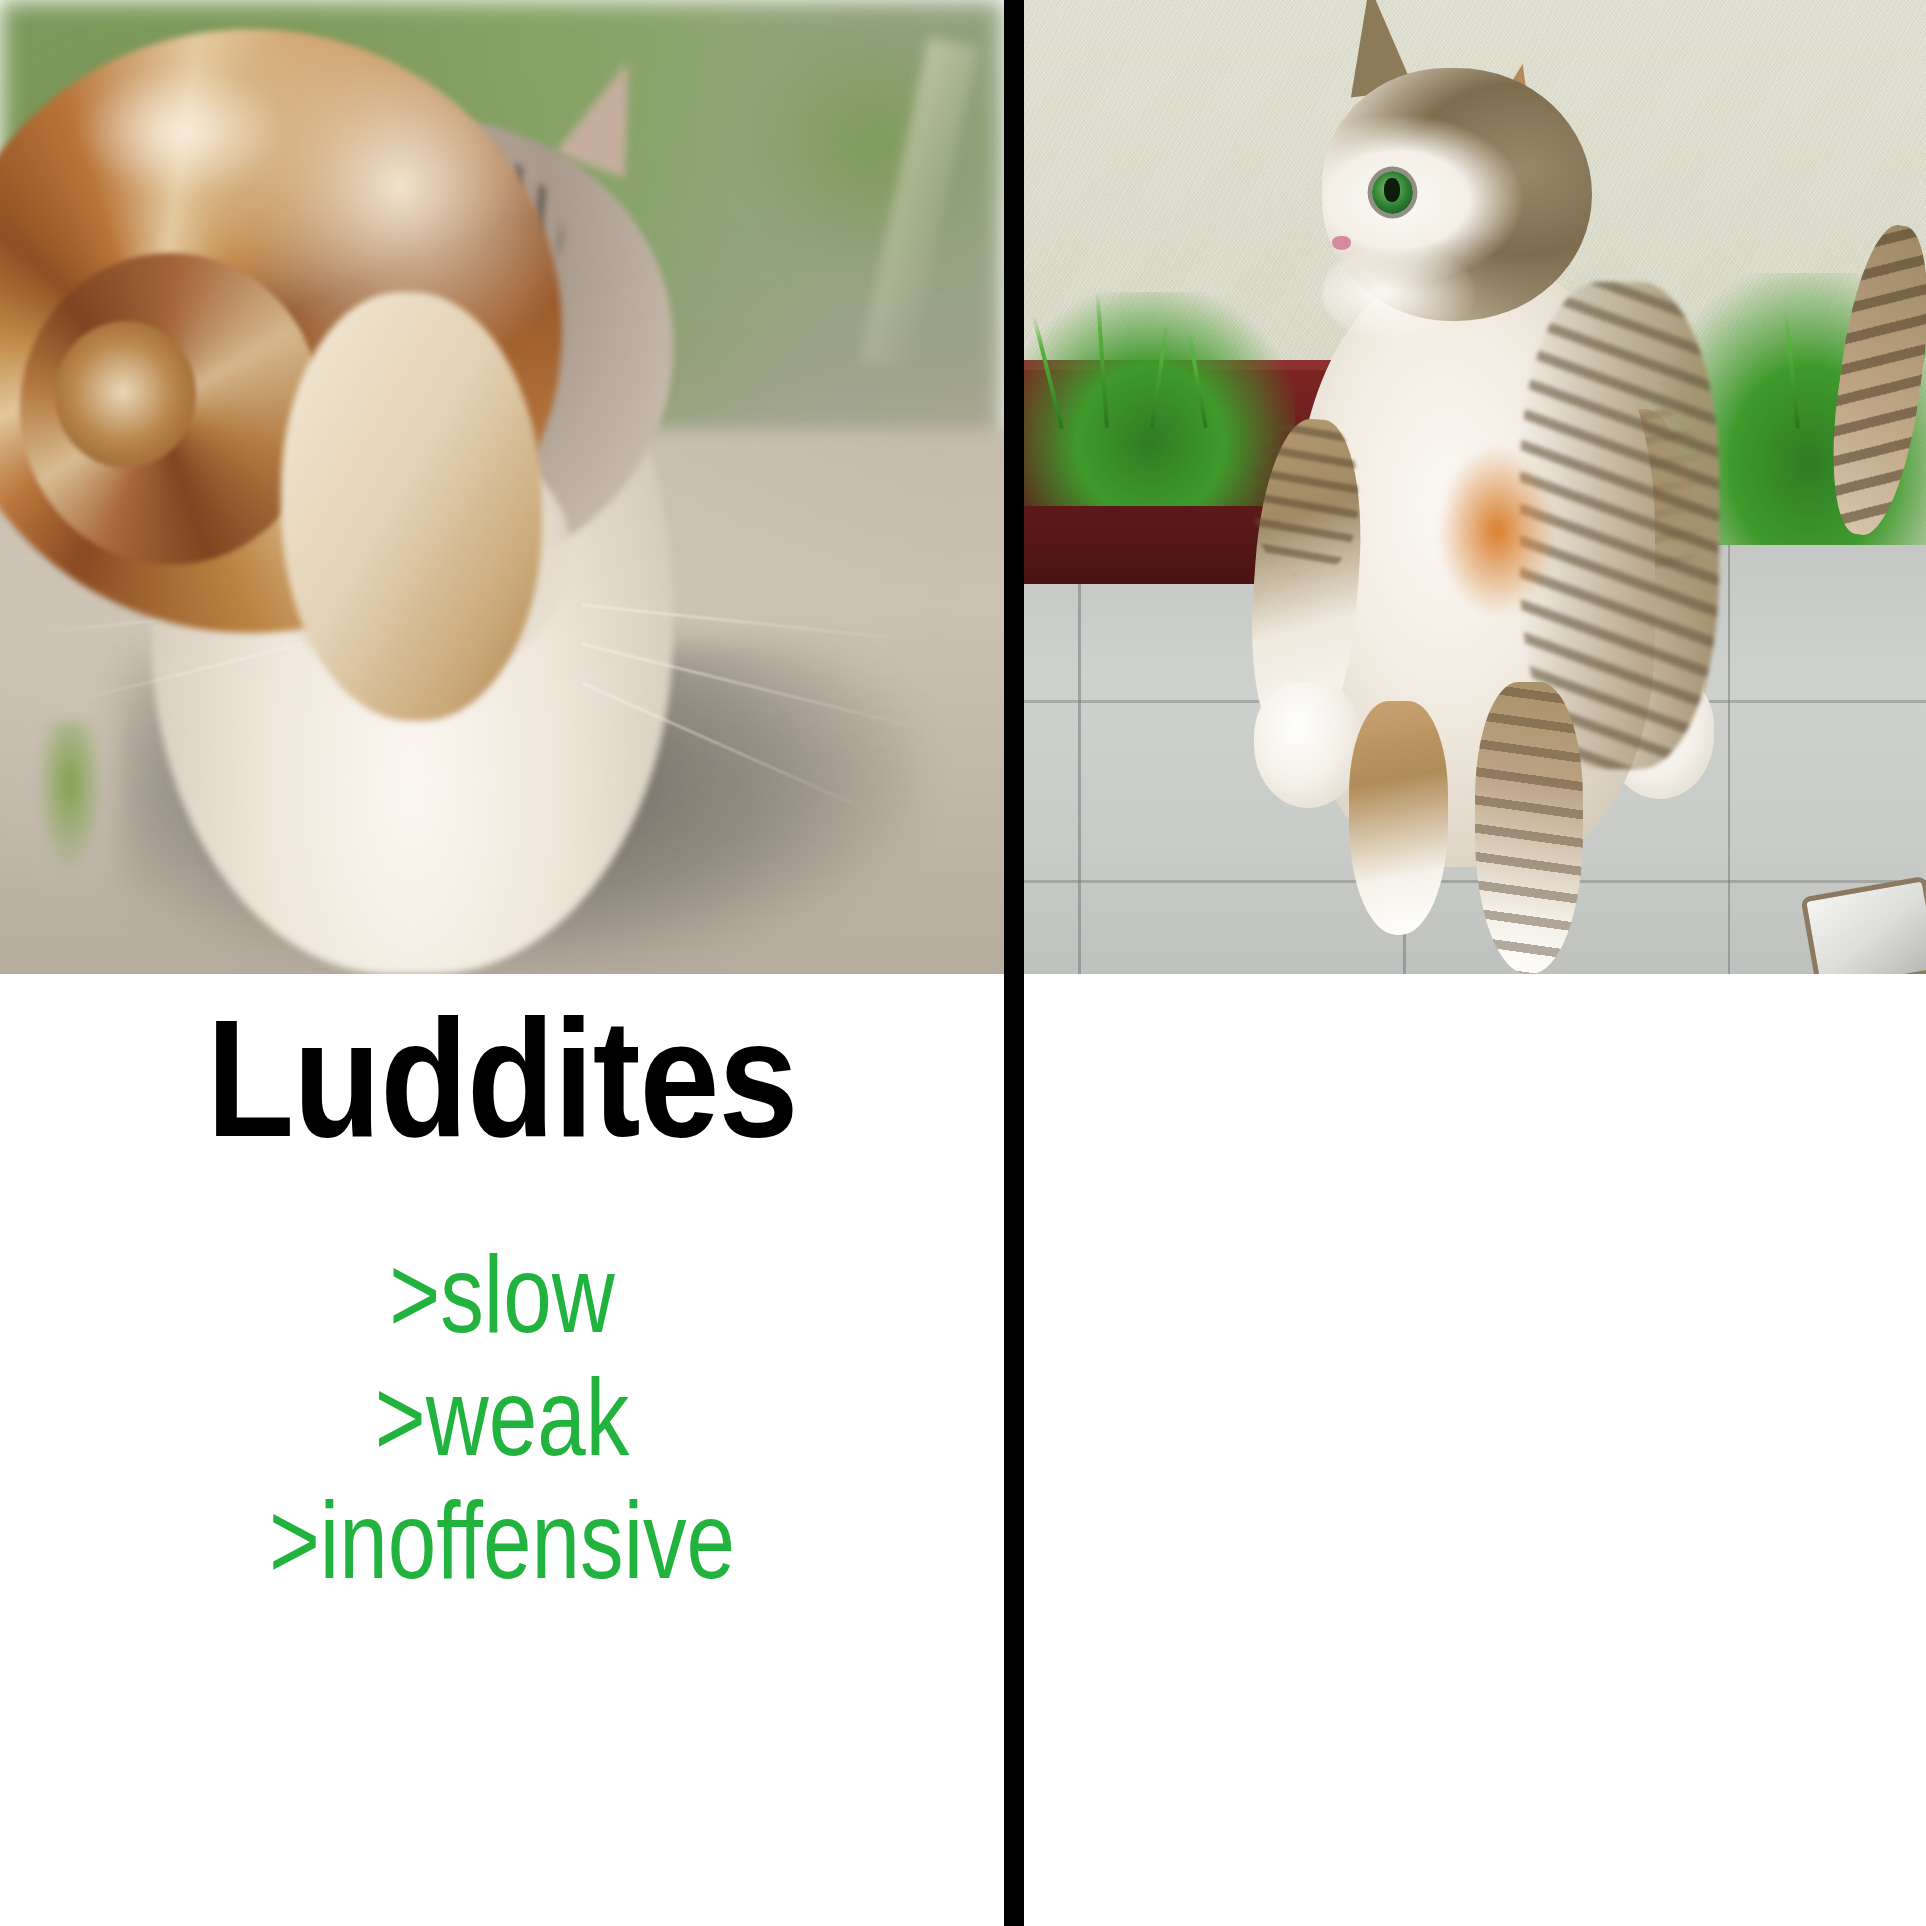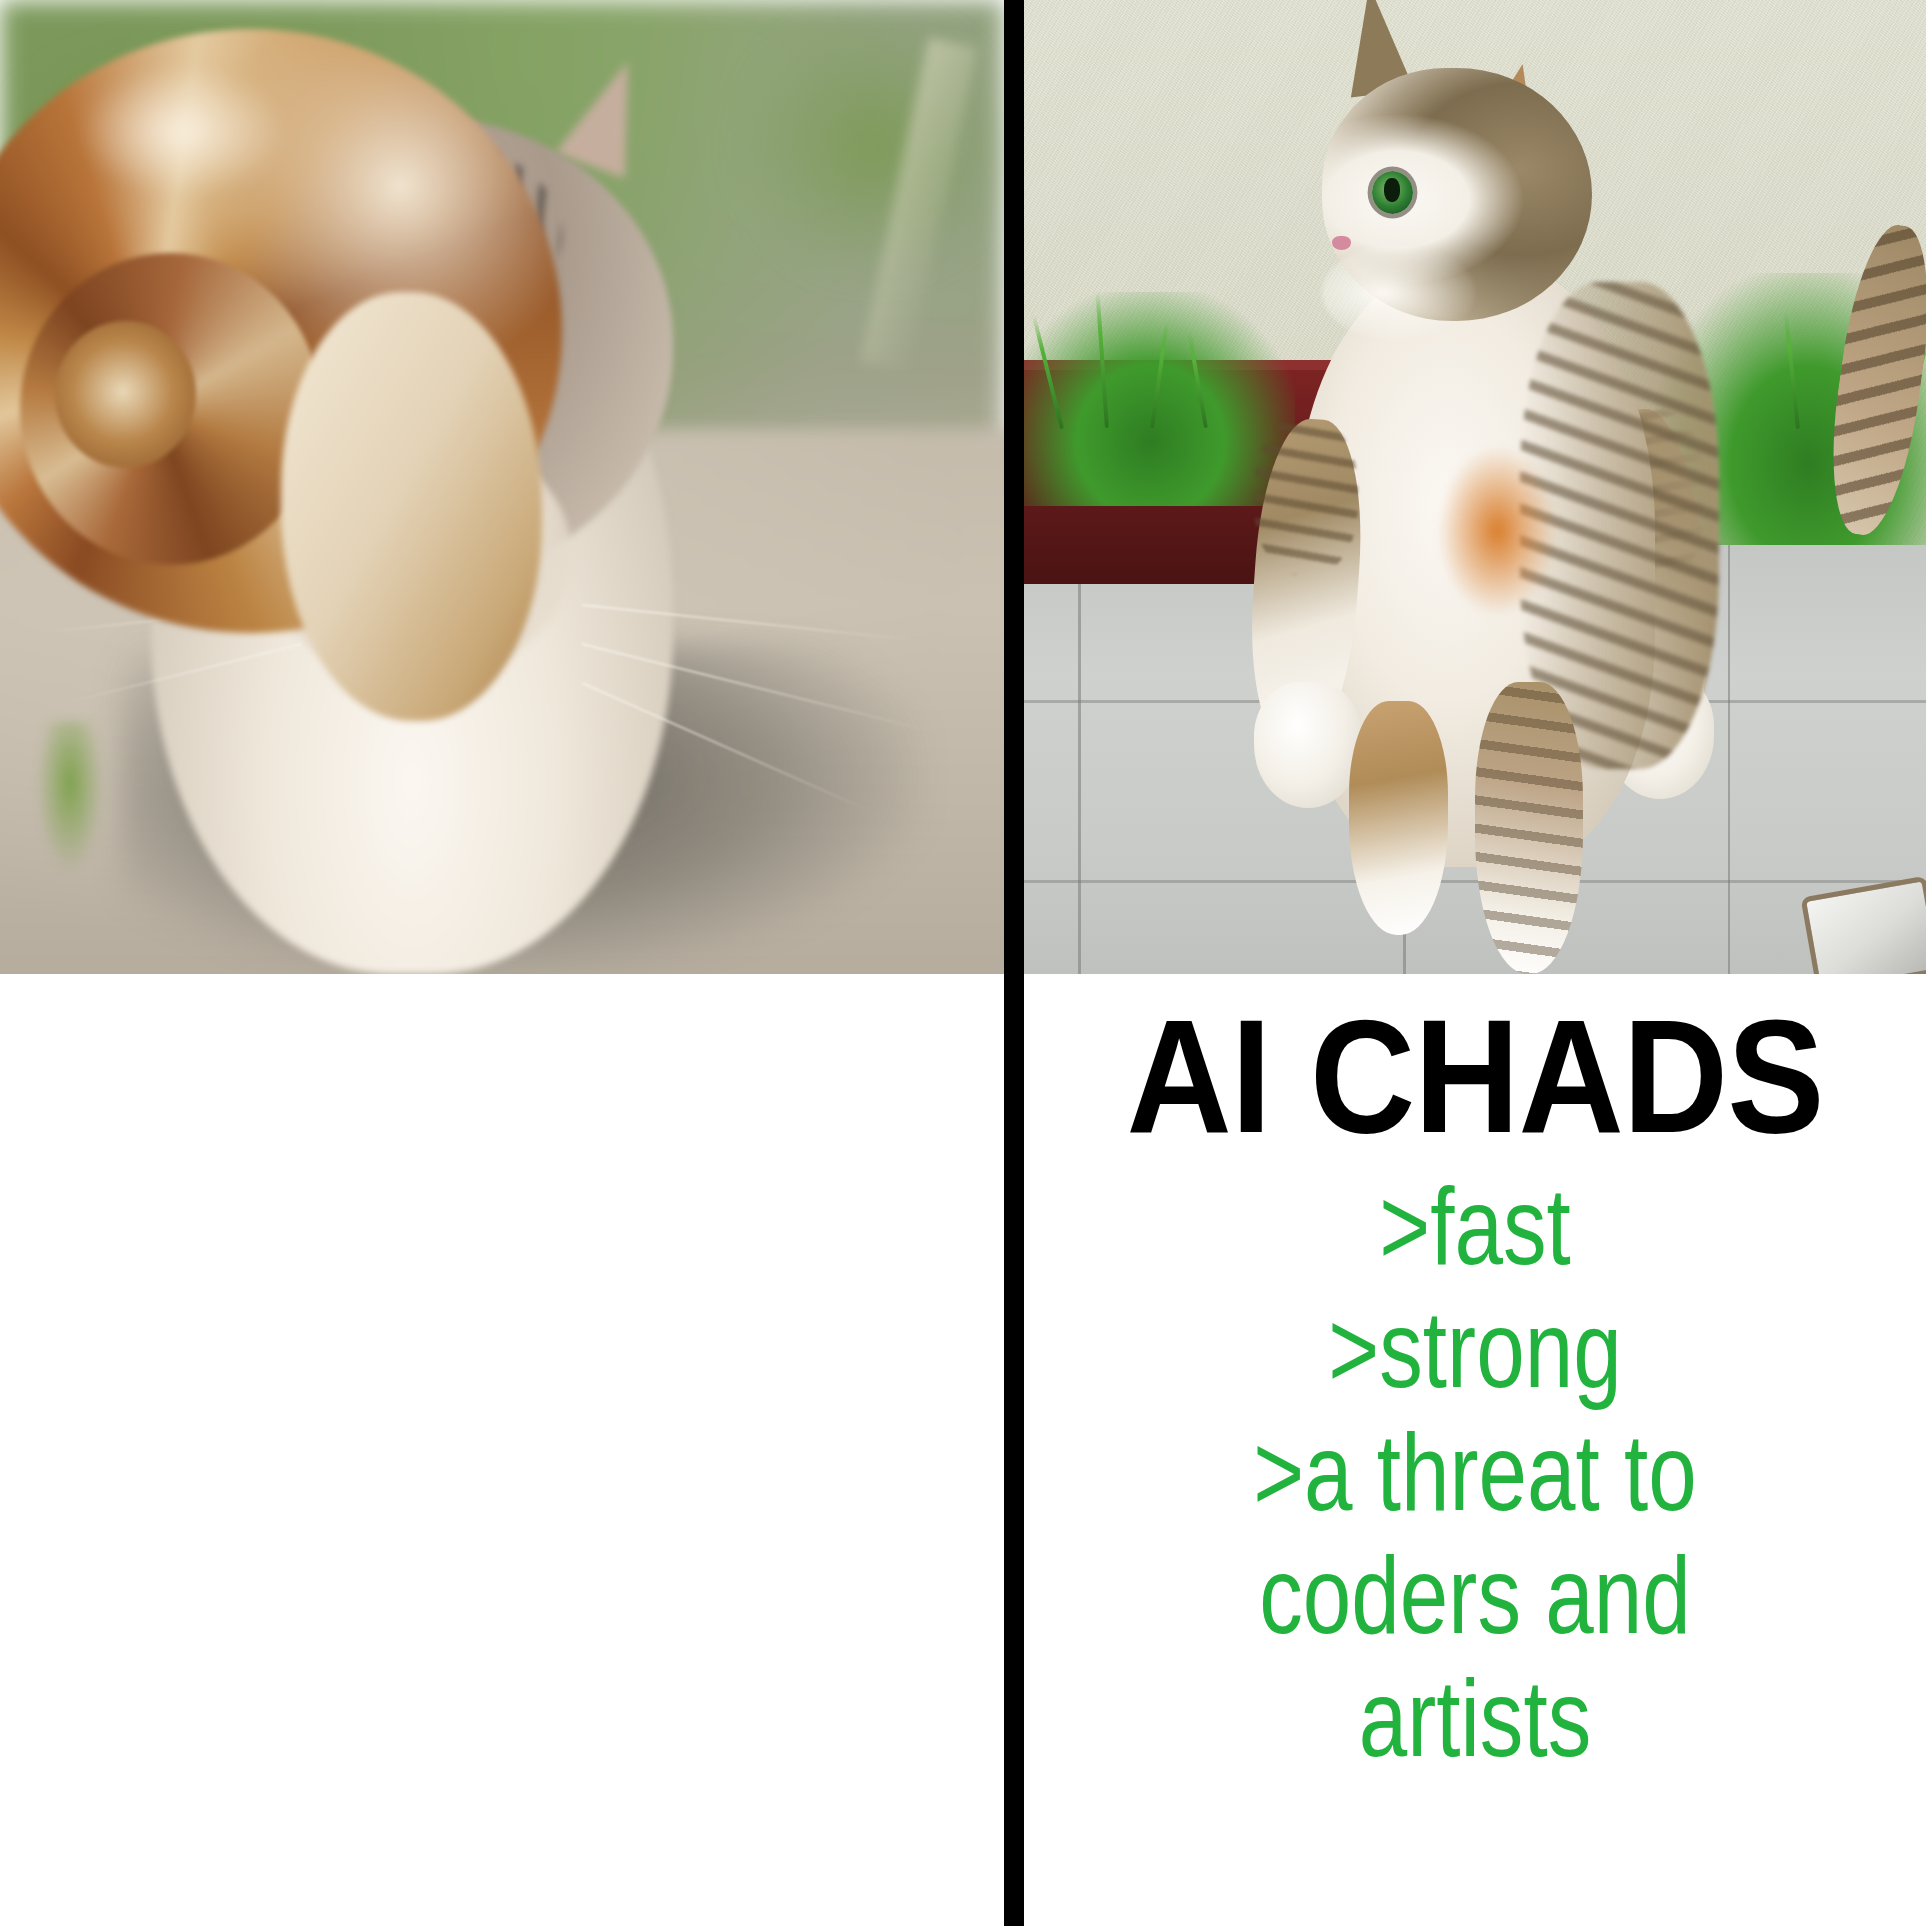--- a/index.html
+++ b/index.html
@@ -493,20 +493,28 @@
       <div class="lp-whisker" style="left:30%; top:66%; width:24%; transform:rotate(166deg);"></div>
 
       <div class="lp-shell">
         <div class="lp-shell-hi"></div>
       </div>
       <div class="lp-shell-whorl2"></div>
       <div class="lp-shell-whorl3"></div>
       <div class="lp-shell-lip"></div>
     </div>
 
+    <div class="caption-block">
+      <div class="title">Luddites</div>
+      <div class="bullets">
+        <span class="line">&gt;slow</span>
+        <span class="line">&gt;weak</span>
+        <span class="line">&gt;inoffensive</span>
+      </div>
+    </div>
   </div>
 
   <div class="panel panel-right">
 
     <div class="photo">
       <div class="rp-wall">
         <div class="rp-wall-noise"></div>
       </div>
       <div class="rp-floor">
         <div class="rp-tile-v" style="left:6%;"></div>
@@ -551,28 +559,18 @@
       <div class="rp-head"></div>
       <div class="rp-cheek"></div>
       <div class="rp-eye">
         <div class="rp-eye-pupil"></div>
       </div>
       <div class="rp-nose"></div>
 
       <div class="rp-phone"></div>
     </div>
 
-    <div class="caption-block">
-      <div class="title">AI CHADS</div>
-      <div class="bullets">
-        <span class="line">&gt;fast</span>
-        <span class="line">&gt;strong</span>
-        <span class="line">&gt;a threat to</span>
-        <span class="line">coders and</span>
-        <span class="line">artists</span>
-      </div>
-    </div>
   </div>
 
   <div class="divider"></div>
 
 </div>
 
 
 </body></html>

